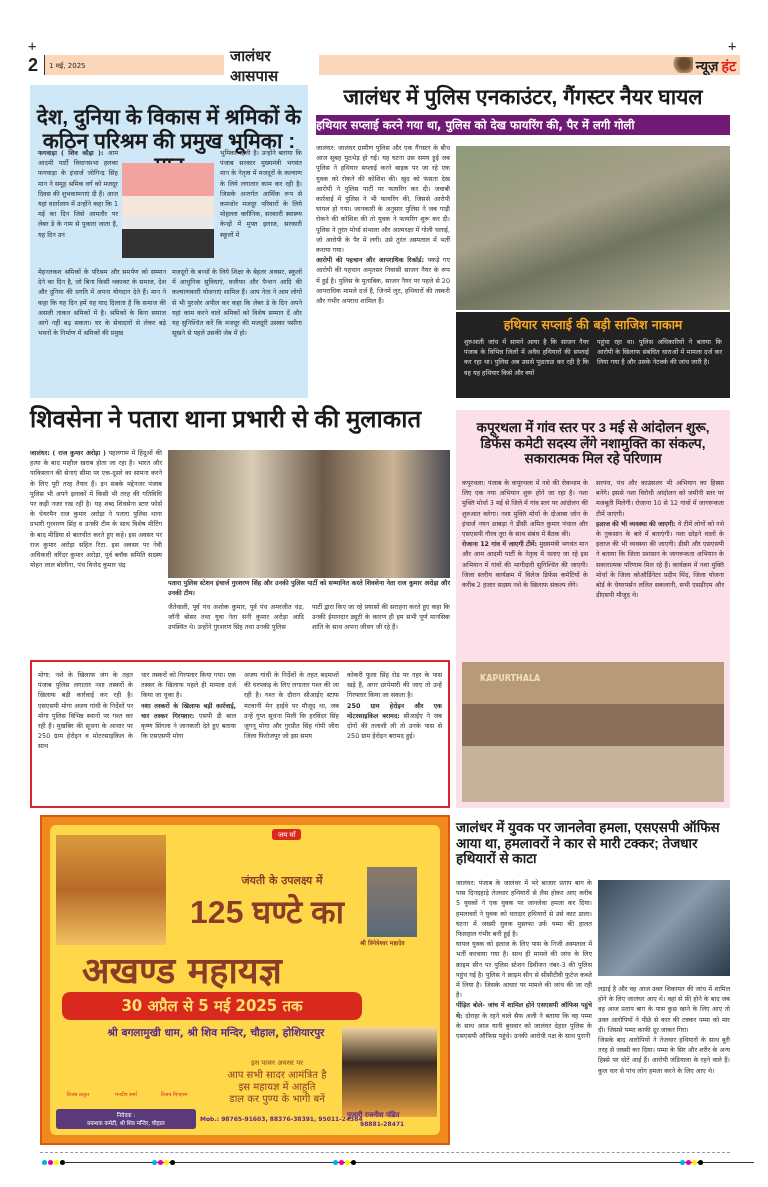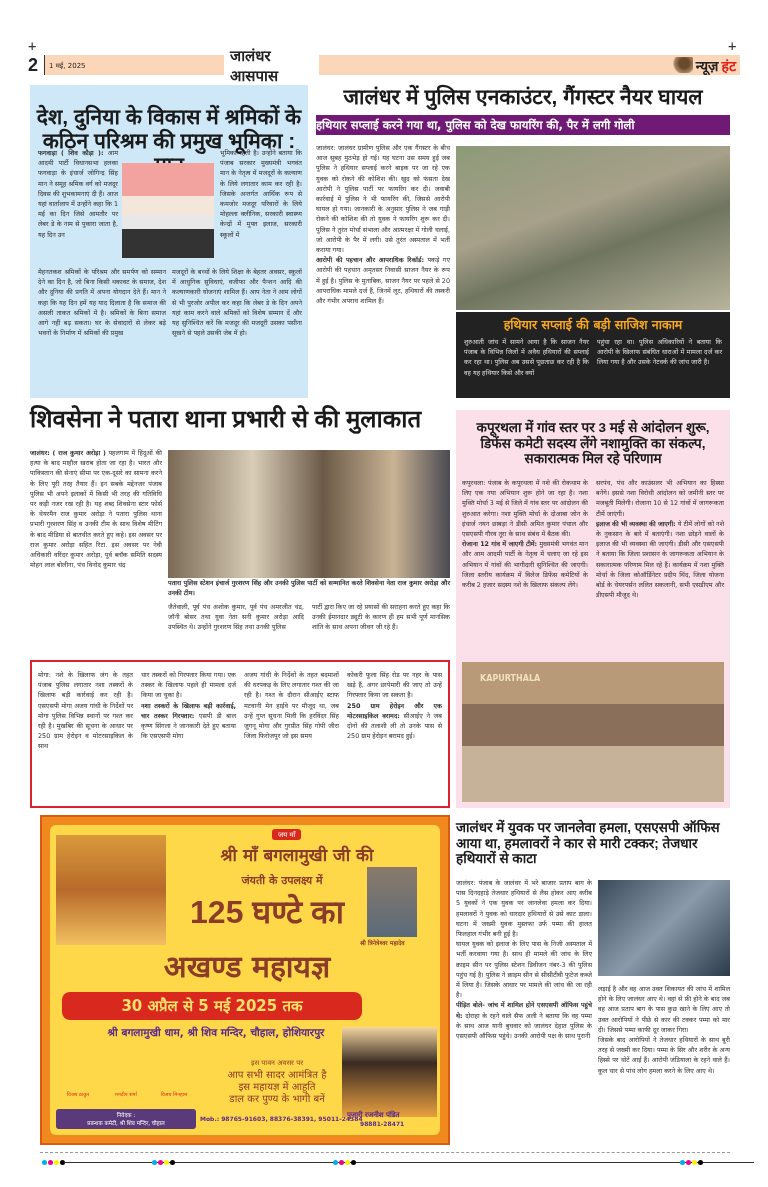--- a/index.html
+++ b/index.html
@@ -127,26 +127,25 @@
         <div class="txt">कोकरी फूला सिंह रोड पर नहर के पास खड़े हैं, अगर छापेमारी की जाए तो उन्हें गिरफ्तार किया जा सकता है।</div>
         <div class="txt"><span class="bold">250 ग्राम हेरोइन और एक मोटरसाइकिल बरामद:</span> <span>सीआईए ने जब दोनों की तलाशी ली तो उनके पास से 250 ग्राम हेरोइन बरामद हुई।</span></div>
       </div>
   </div>
 </div>
 
 <div class="ad" style="position:absolute;left:40px;top:815px;width:410px;height:330px">
   <div style="position:absolute;left:8px;top:8px;width:390px;height:310px;background:#ffd84a;border-radius:6px"></div>
   <div class="photo" style="position:absolute;left:14px;top:18px;width:110px;height:110px;background:linear-gradient(180deg,#d99a3a,#b76a2a 50%,#f2c060)"></div>
   <div style="position:absolute;left:230px;top:12px;background:#d9281e;color:#fff;font-size:7px;padding:1px 6px;border-radius:3px">जय माँ</div>
-  <div style="position:absolute;left:130px;top:26px;width:250px;text-align:center;font-weight:bold;font-size:17px;color:#8a3b2a">श्री माँ बगलामुखी जी की</div>
   <div style="position:absolute;left:150px;top:55px;width:180px;text-align:center;font-weight:bold;font-size:11px;color:#8a3b2a">जंयती के उपलक्ष्य में</div>
   <div style="position:absolute;left:125px;top:72px;width:200px;text-align:center;font-weight:bold;font-size:32px;color:#8a3b2a;font-family:'Liberation Sans',sans-serif">125 घण्टे का</div>
   <div class="photo" style="position:absolute;left:325px;top:50px;width:50px;height:70px;background:linear-gradient(180deg,#8a7a6a,#5a6a7a)"></div>
   <div style="position:absolute;left:318px;top:122px;font-size:6px;color:#8a3b2a;font-weight:bold">श्री त्रिनेत्रेश्वर महादेव</div>
-  <div style="position:absolute;left:40px;top:128px;width:330px;text-align:center;font-weight:bold;font-size:30px;color:#8a3b2a">अखण्ड महायज्ञ</div>
+  <div style="position:absolute;left:40px;top:128px;width:330px;font-weight:bold;font-size:36px;color:#8a3b2a">अखण्ड महायज्ञ</div>
   <div style="position:absolute;left:20px;top:175px;width:300px;height:28px;background:#d9281e;border-radius:8px;color:#ffe06a;font-weight:bold;font-size:15px;text-align:center;line-height:28px">30 अप्रैल से 5 मई 2025 तक</div>
   <div style="position:absolute;left:14px;top:208px;width:320px;text-align:center;font-weight:bold;font-size:10.5px;color:#5a2a8a">श्री बगलामुखी धाम, श्री शिव मन्दिर, चौहाल, होशियारपुर</div>
   <div style="position:absolute;left:14px;top:228px;display:flex;gap:4px">
     <div style="width:44px">
         <div class="photo" style="width:44px;height:46px"></div>
         <div style="font-size:5px;color:#d9281e;text-align:center">विजय ठाकुर</div>
       </div>
     <div style="width:44px">
         <div class="photo" style="width:44px;height:46px"></div>
         <div style="font-size:5px;color:#d9281e;text-align:center">मनदीप शर्मा</div>

